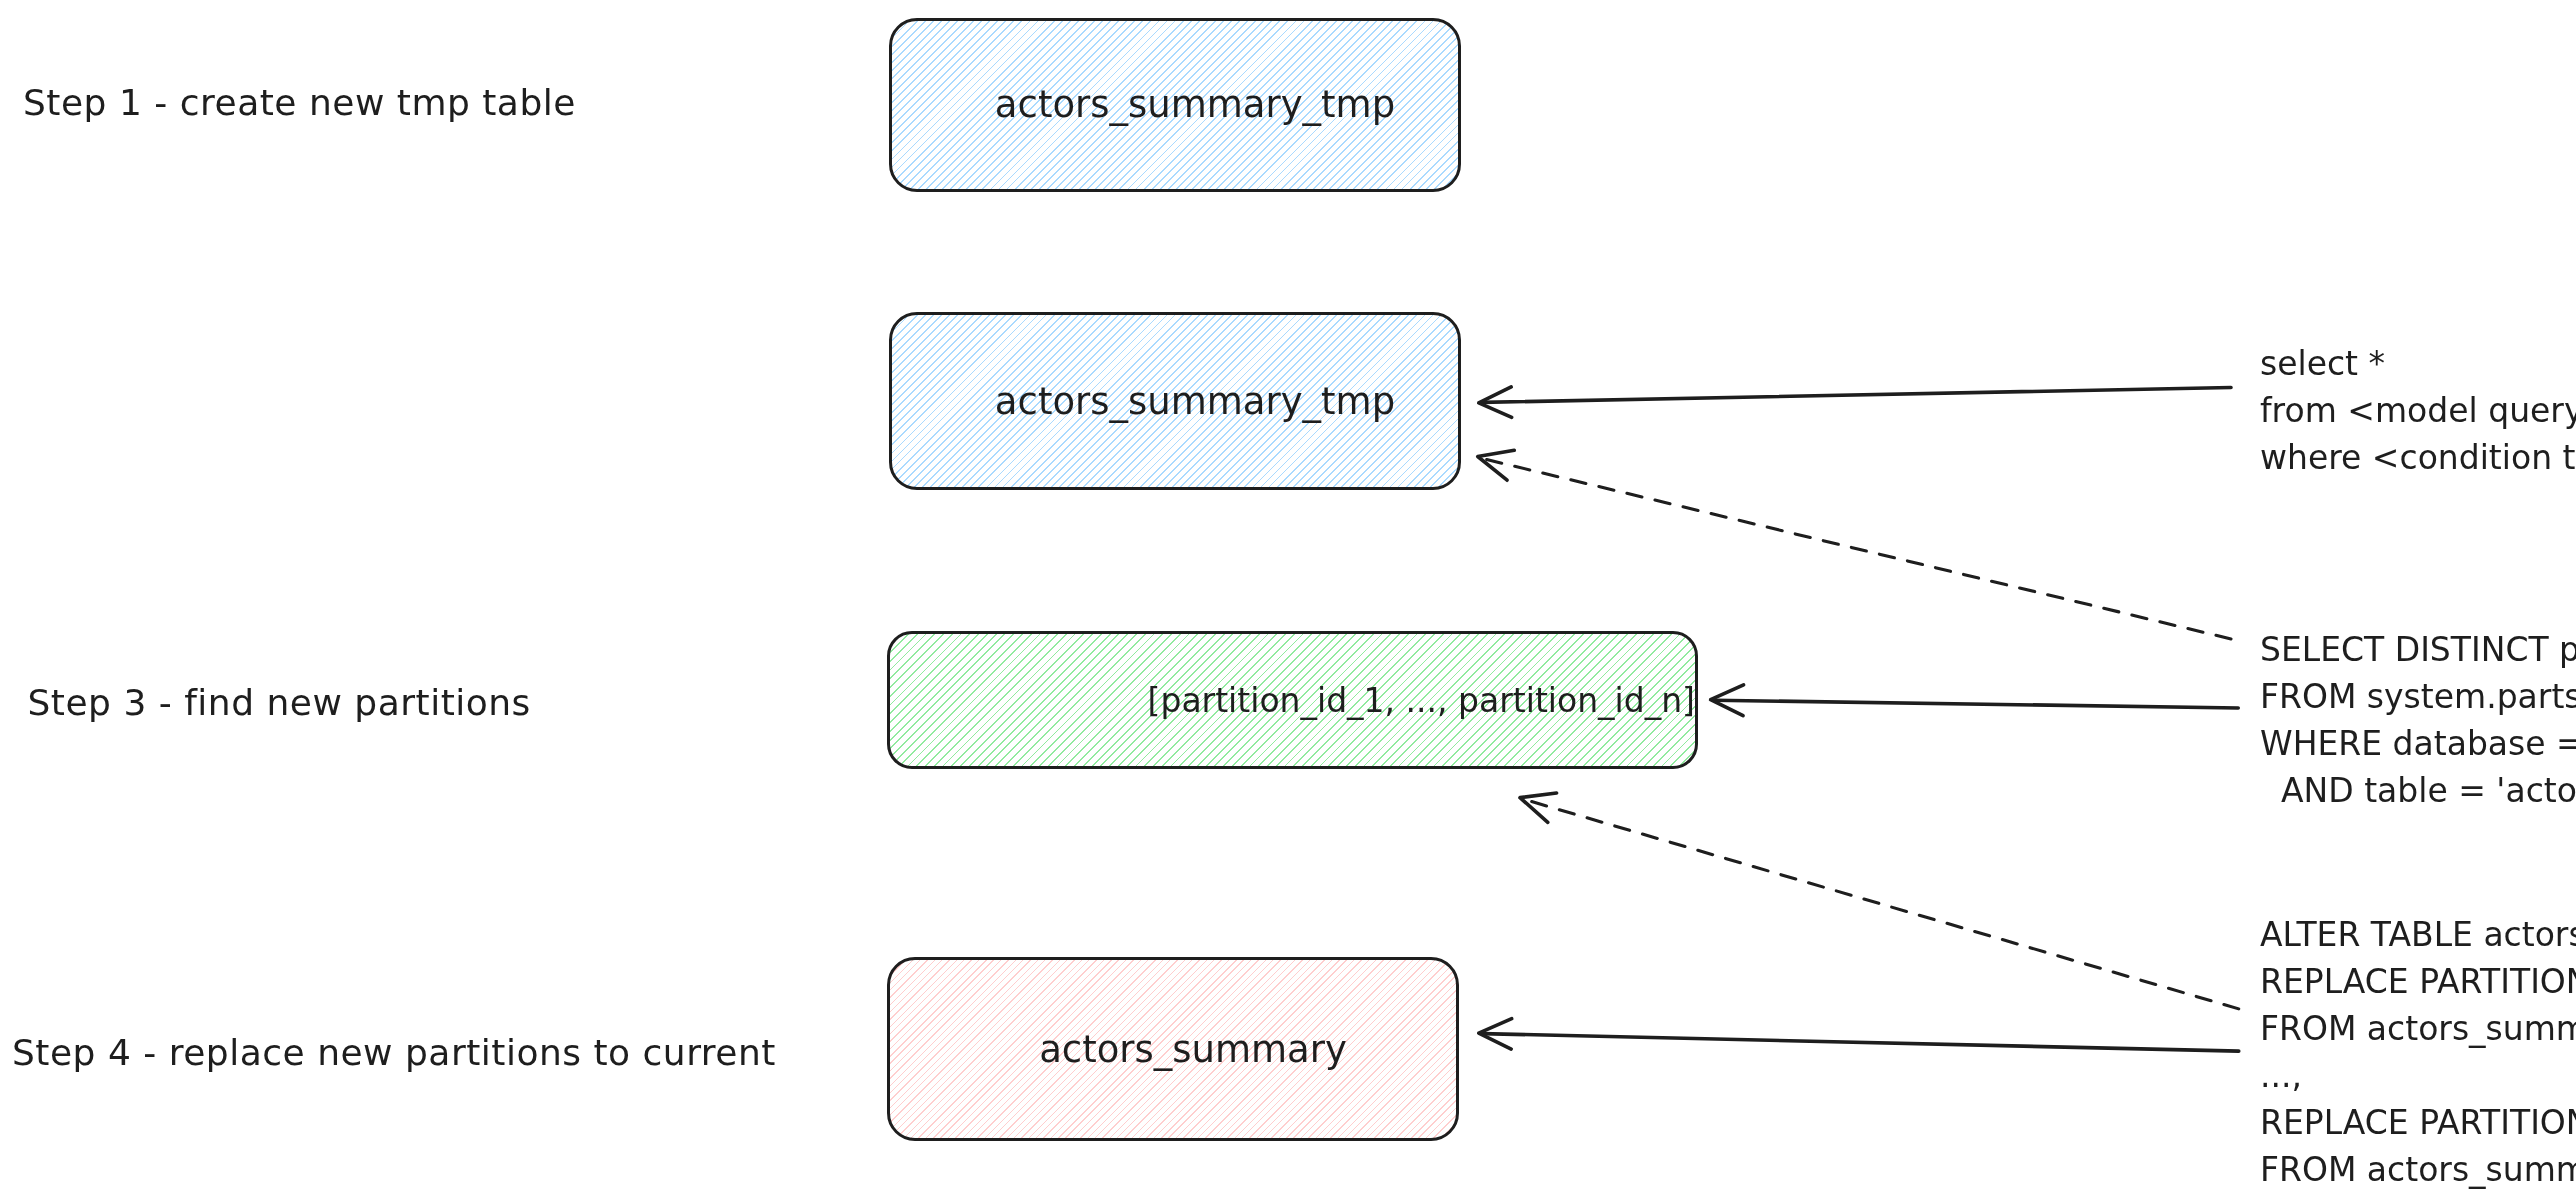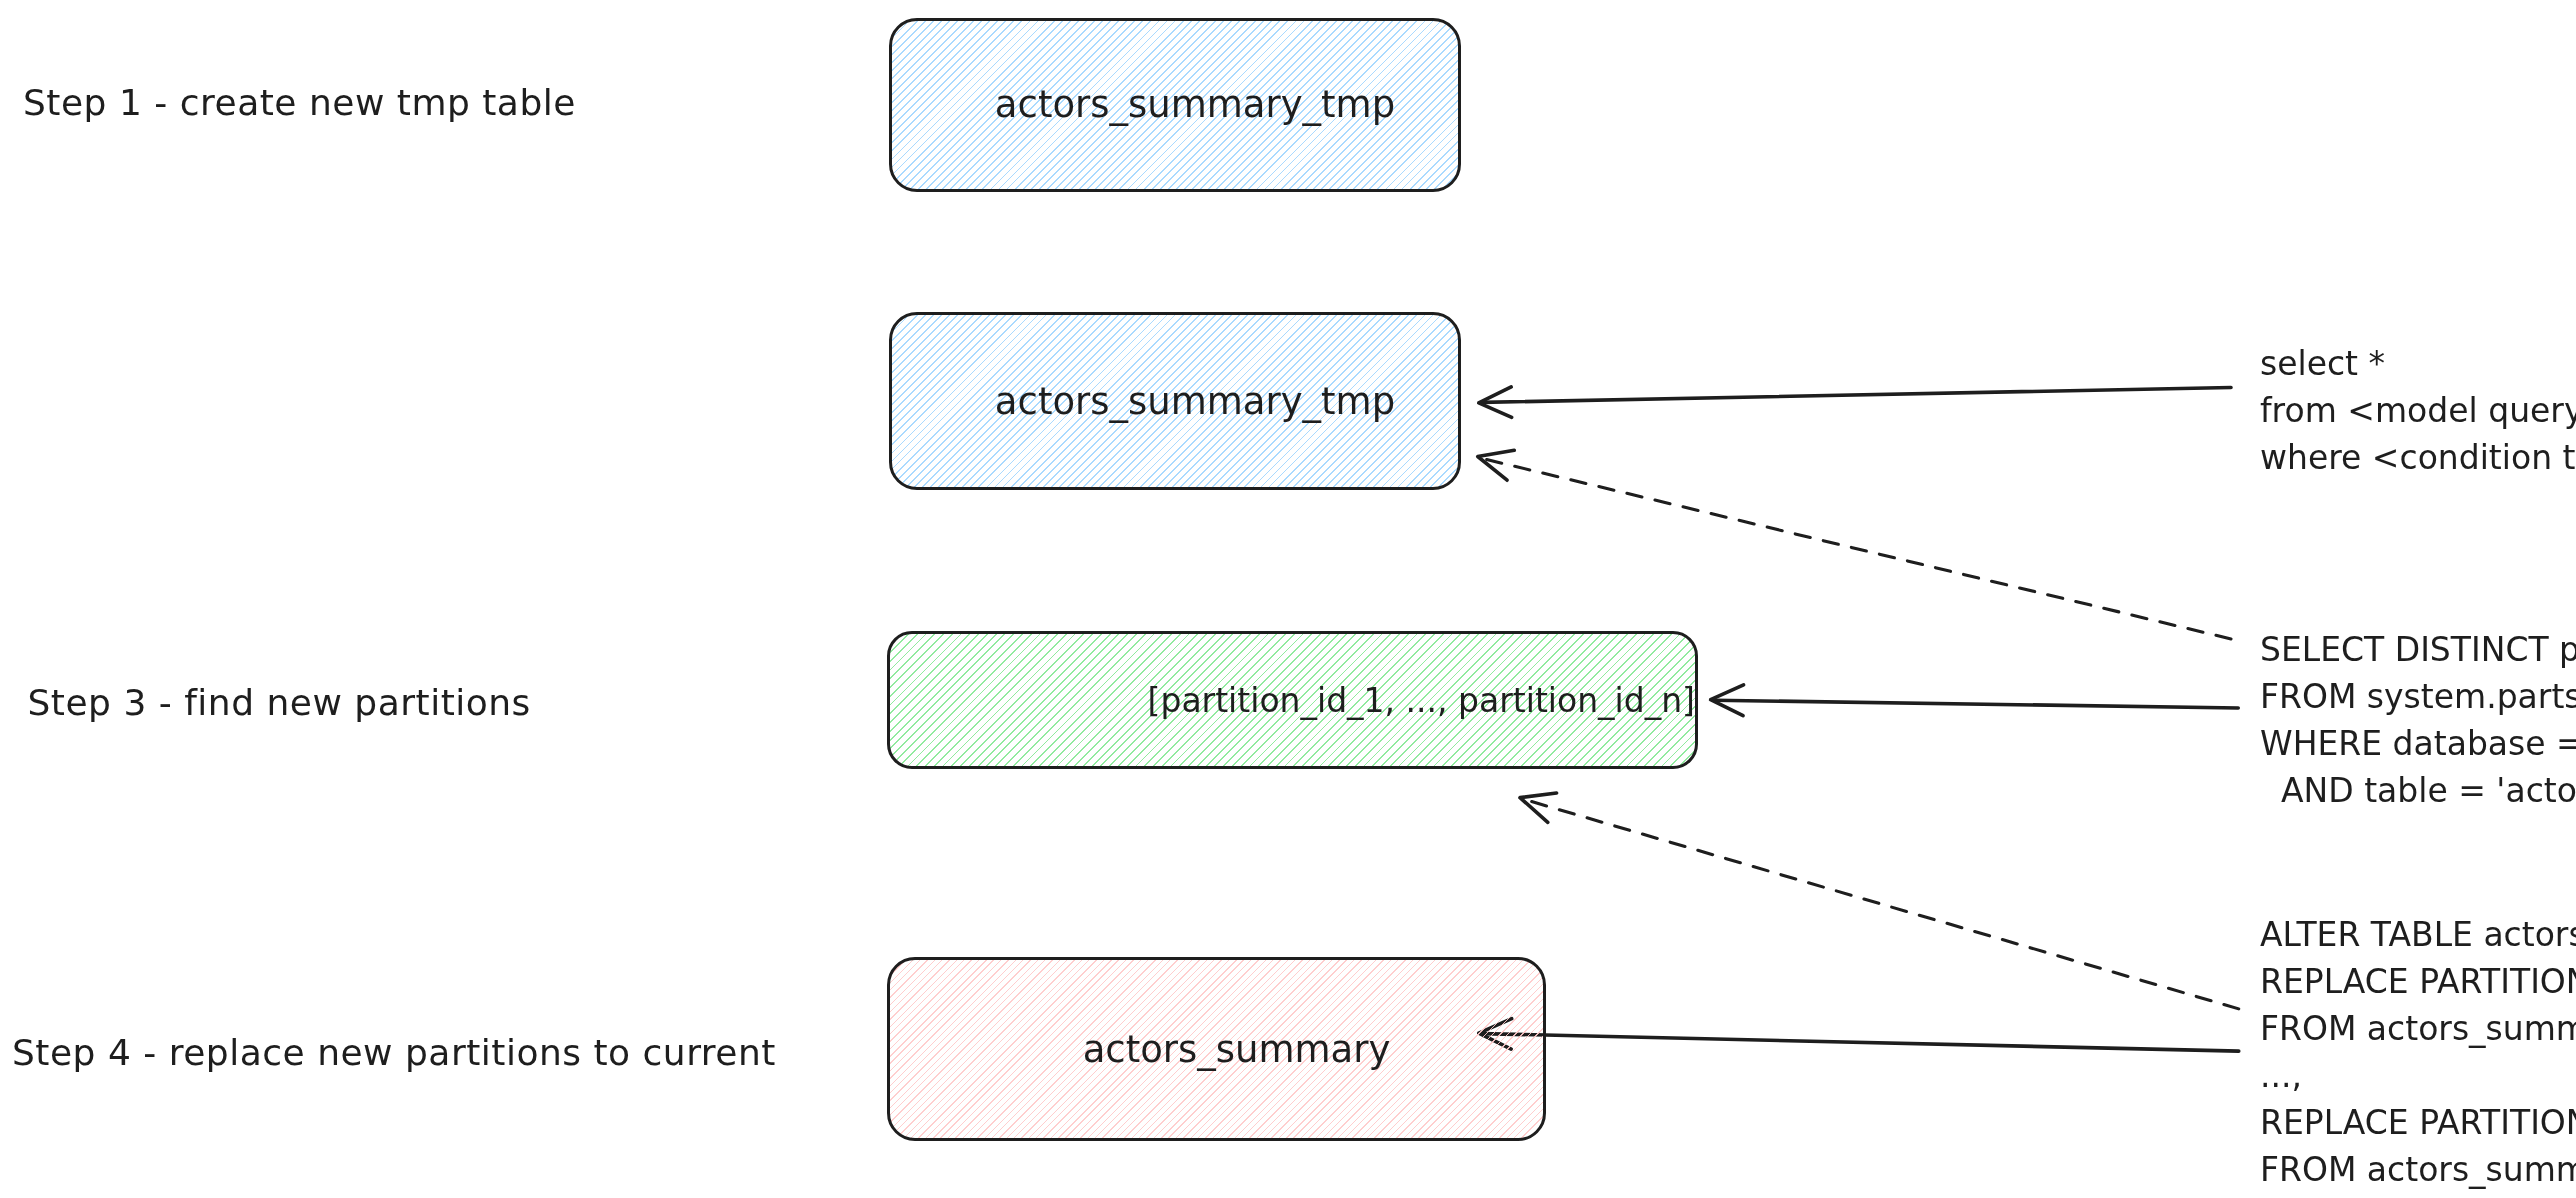--- a/index.html
+++ b/index.html
@@ -104,21 +104,21 @@
   </div>
 
   <div class="node rect fill-blue" style="left:889px; top:312px; width:572px; height:178px;">
     <span class="node-label">actors_summary_tmp</span>
   </div>
 
   <div class="node rect-wide node fill-green" style="left:887px; top:631px; width:811px; height:138px;justify-content:flex-end;">
     <span class="node-label small">[partition_id_1, ..., partition_id_n]</span>
   </div>
 
-  <div class="node rect fill-red" style="left:887px; top:957px; width:659px; height:184px;">
+  <div class="node rect fill-red" style="left:887px; top:957px; width:572px; height:184px;">
     <span class="node-label">actors_summary</span>
   </div>
 
   <div class="sql" style="left:2260px; top:340px;">
     <div class="sql-line">select *</div>
     <div class="sql-line">from &lt;model query&gt;</div>
     <div class="sql-line">where &lt;condition to identify new&gt;</div>
   </div>
 
   <div class="sql" style="left:2260px; top:626px;">

